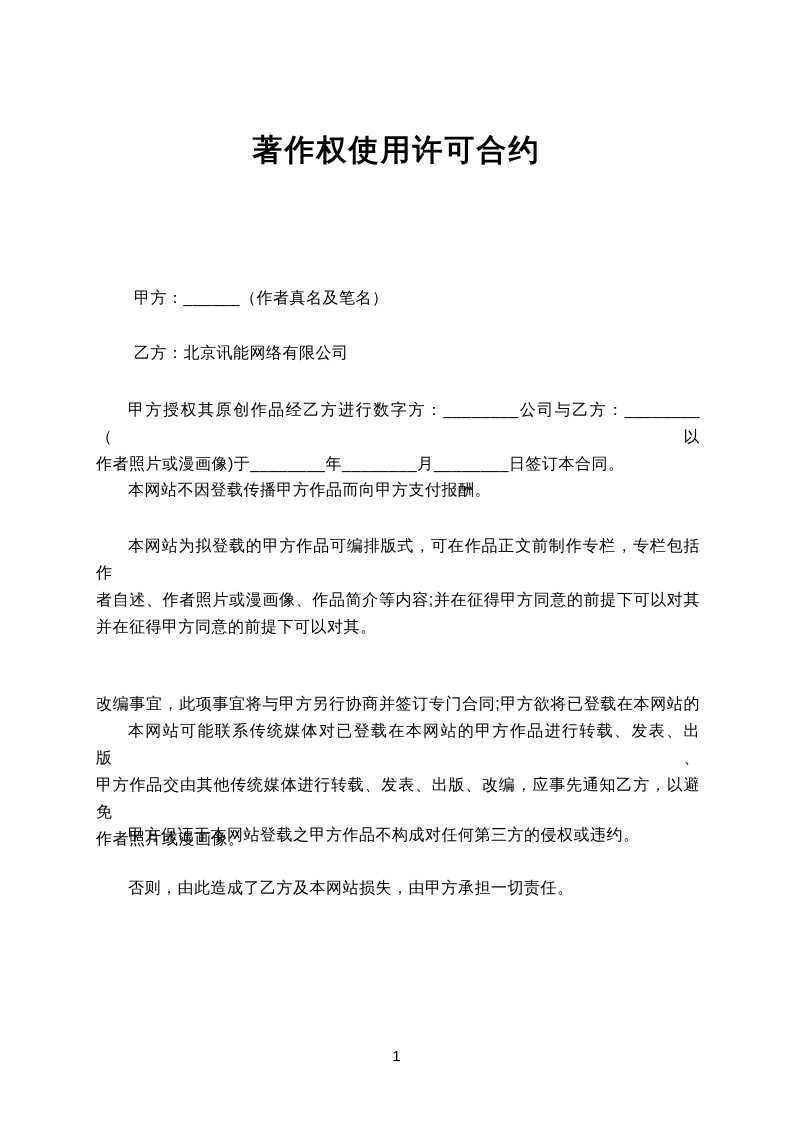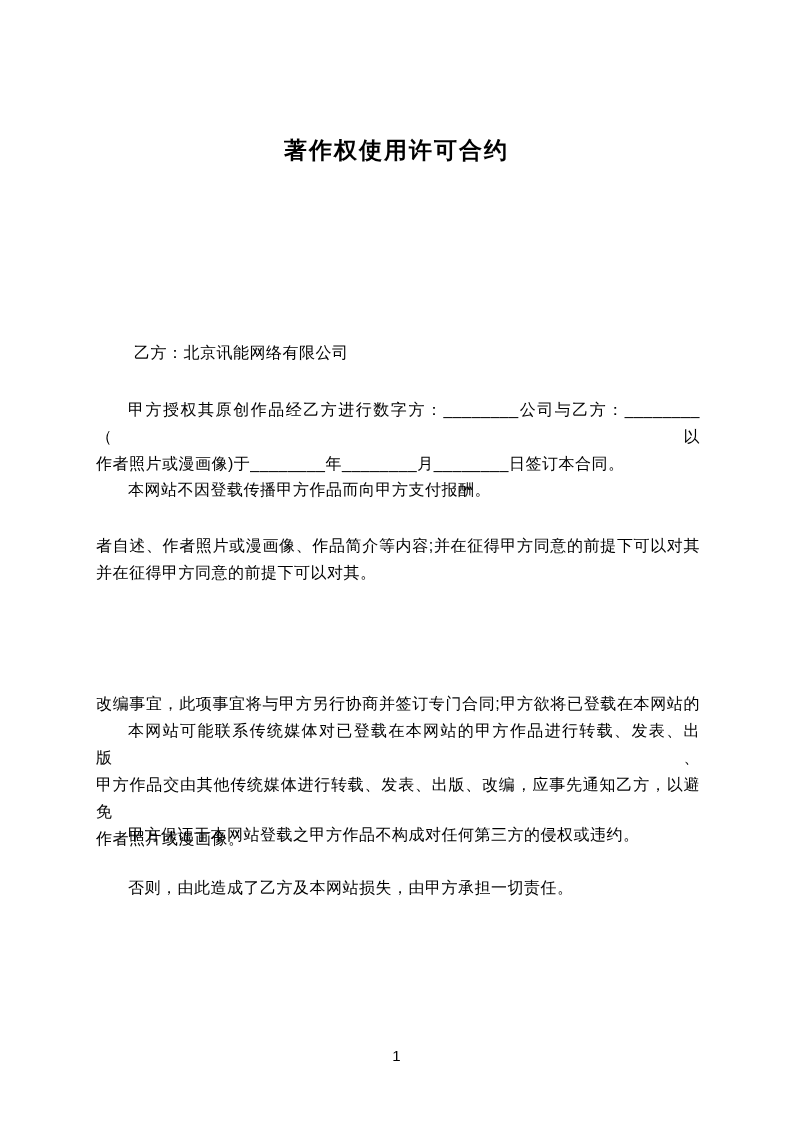--- a/index.html
+++ b/index.html
@@ -16,21 +16,21 @@
     color: #000000;
     overflow: hidden;
   }
   .doc-title {
     position: absolute;
     top: 134px;
     left: 0;
     width: 100%;
     margin: 0;
     text-align: center;
-    font-size: 23px;
+    font-size: 30px;
     font-weight: bold;
     letter-spacing: 2px;
     line-height: 32px;
   }
   .para {
     position: absolute;
     left: 96px;
     width: 604px;
     font-size: 16px;
     line-height: 27px;
@@ -61,35 +61,39 @@
     line-height: 20px;
   }
 </style>
 </head>
 <body>
 
 <div class="page">
 
   <h1 class="doc-title">著作权使用许可合约</h1>
 
+  <div class="para" style="top:284px">
+    <div class="line ind-lg">甲方：______（作者真名及笔名）</div>
+  </div>
 
   <div class="para" style="top:339px">
     <div class="line ind-lg">乙方：北京讯能网络有限公司</div>
   </div>
 
   <div class="para" style="top:396px">
     <div class="line fill ind">甲方授权其原创作品经乙方进行数字方：________公司与乙方：________（以</div>
     <div class="line">作者照片或漫画像)于________年________月________日签订本合同。</div>
   </div>
 
   <div class="para" style="top:476px">
     <div class="line ind">本网站不因登载传播甲方作品而向甲方支付报酬。</div>
   </div>
 
   <div class="para" style="top:532px">
+    <div class="line fill ind">本网站为拟登载的甲方作品可编排版式，可在作品正文前制作专栏，专栏包括作</div>
     <div class="line fill">者自述、作者照片或漫画像、作品简介等内容;并在征得甲方同意的前提下可以对其</div>
     <div class="line">并在征得甲方同意的前提下可以对其。</div>
   </div>
 
 
   <div class="para" style="top:690px">
     <div class="line fill">改编事宜，此项事宜将与甲方另行协商并签订专门合同;甲方欲将已登载在本网站的</div>
     <div class="line fill ind">本网站可能联系传统媒体对已登载在本网站的甲方作品进行转载、发表、出版、</div>
     <div class="line fill">甲方作品交由其他传统媒体进行转载、发表、出版、改编，应事先通知乙方，以避免</div>
     <div class="line">作者照片或漫画像。</div>

